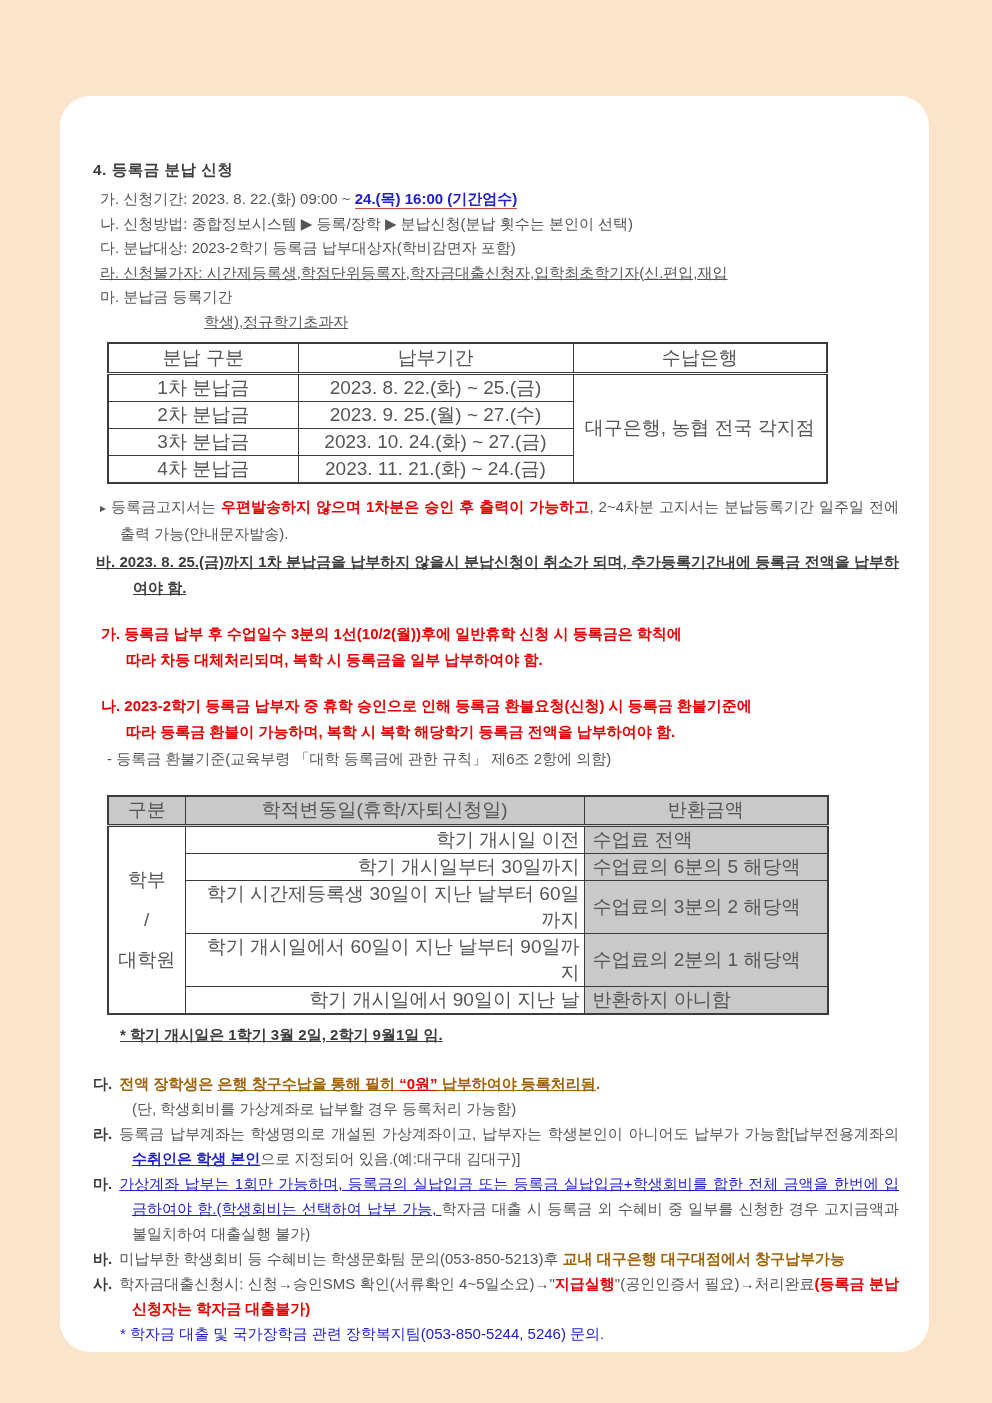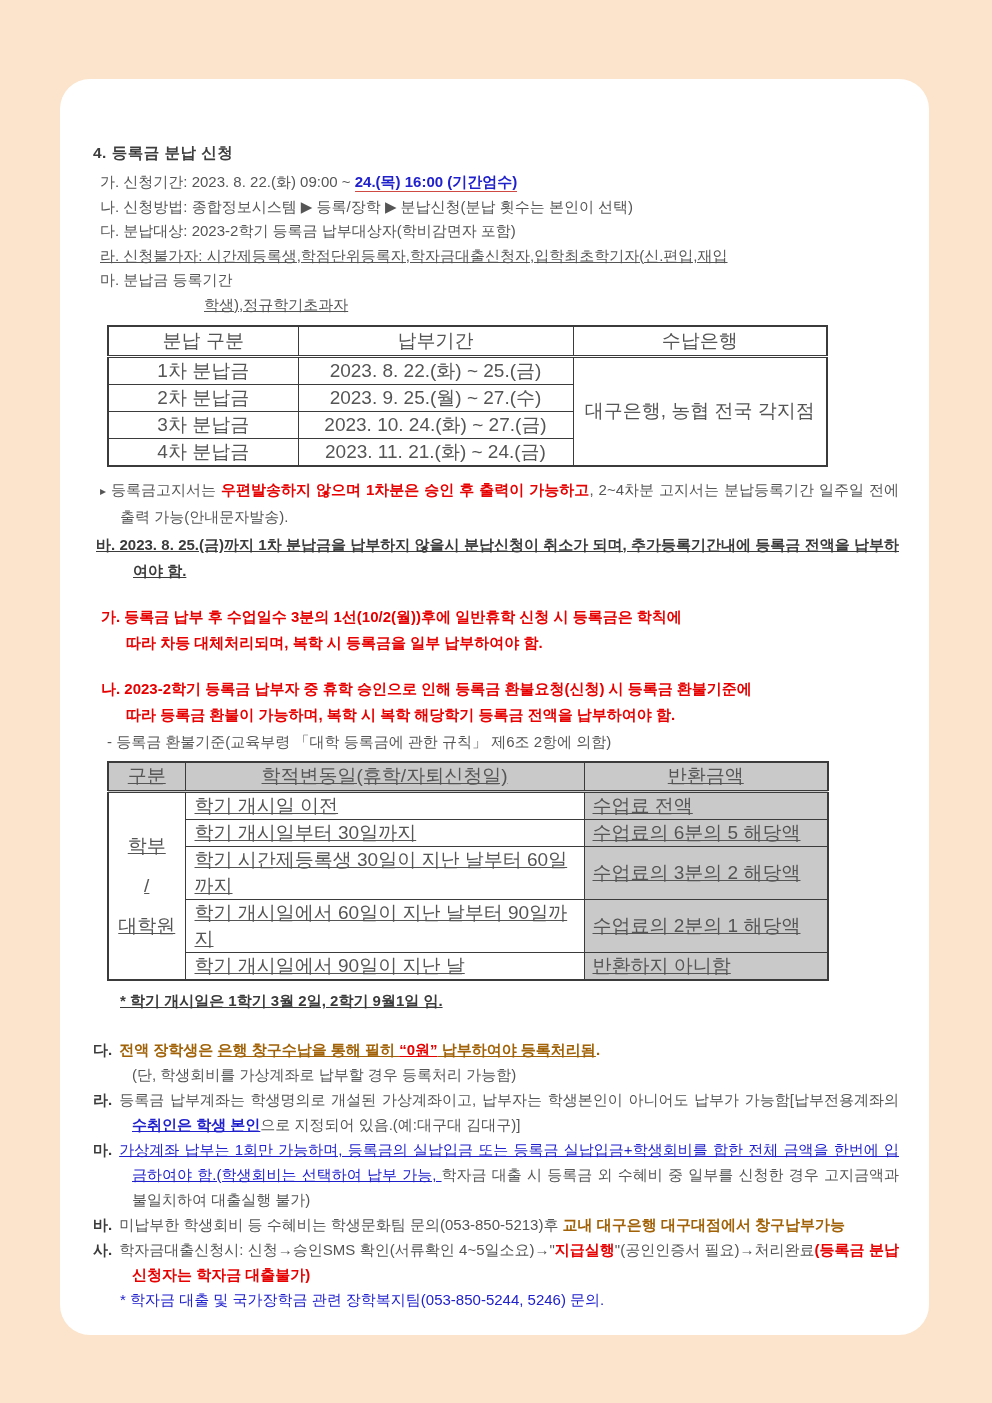--- a/index.html
+++ b/index.html
@@ -2,42 +2,42 @@
 <html lang="ko"><head>
 <meta charset="utf-8">
 <style>
   html,body { margin:0; padding:0; }
   body {
     width:992px; height:1403px; position:relative;
     background:#fbe4cb;
     font-family:"Liberation Sans","DejaVu Sans",sans-serif;
   }
   .card {
-    position:absolute; left:60px; top:79px; width:869px; height:1256px;
+    position:absolute; left:60px; top:96px; width:869px; height:1256px;
     background:#ffffff; border-radius:30px; box-sizing:border-box;
     padding:64px 30px 0 33px;
     font-size:15px; color:#555555;
   }
   .s4-title { font-weight:bold; color:#3d3d3d; font-size:15.5px; letter-spacing:0.5px; margin-bottom:6px; }
   .s4-list { padding-left:7px; }
   .s4-line { line-height:24.5px; }
   .ra2 { padding-left:104px; }
   .ul { text-decoration:underline; }
   .deadline { color:#2020cc; font-weight:bold; border-bottom:1.5px solid #cf4a42; padding-bottom:1px; }
 
   table.tbl { border-collapse:collapse; border:2px solid #3b3b3b; color:#555555; font-size:19px; table-layout:fixed; }
   .tbl th,.tbl td { border:1px solid #3b3b3b; font-weight:normal; text-align:center; padding:0 4px; height:27px; box-sizing:border-box; }
   .tbl thead th { border-bottom:3px double #3b3b3b; height:30px; }
   .tbl1 { margin:8px 0 10px 14px; width:719px; }
   .tbl1 .c1 { width:190px; } .tbl1 .c2 { width:275px; } .tbl1 .c3 { width:254px; }
-  .tbl2 { margin:7px 0 0 14px; width:720px;text-decoration:underline; }
+  .tbl2 { margin:24px 0 0 14px; width:720px; }
   .tbl2 .c1 { width:77px; } .tbl2 .c2 { width:399px; } .tbl2 .c3 { width:244px; }
   .tbl2 thead th { background:#c9c9c9; }
   .tbl2 td.refund { background:#c9c9c9; text-align:left; padding-left:8px; }
-  .tbl2 td.period { text-align:left; padding-left:9px; }
+  .tbl2 td.period { text-align:right; padding-left:9px; }
   .tbl2 td.group div { line-height:40px; }
 
   .notice { padding-left:27px; text-indent:-20px; text-align:justify; line-height:25px; margin:2px 0 0 0; }
   .bullet { color:#555555; font-size:12px; }
   .s4ba { padding-left:40px; text-indent:-37px; text-align:justify; line-height:26px; margin:3px 0 0 0; }
   .s4ba .txt { font-weight:bold; color:#3b3b3b; text-decoration:underline; }
 
   .s5-title { color:#2020cc; font-weight:bold; font-size:15.5px; margin-top:24px; }
   .red-item { color:#e60000; font-weight:bold; line-height:26px; padding-left:8px; margin-top:20px; }
   .red-item .l2 { padding-left:25px; }

